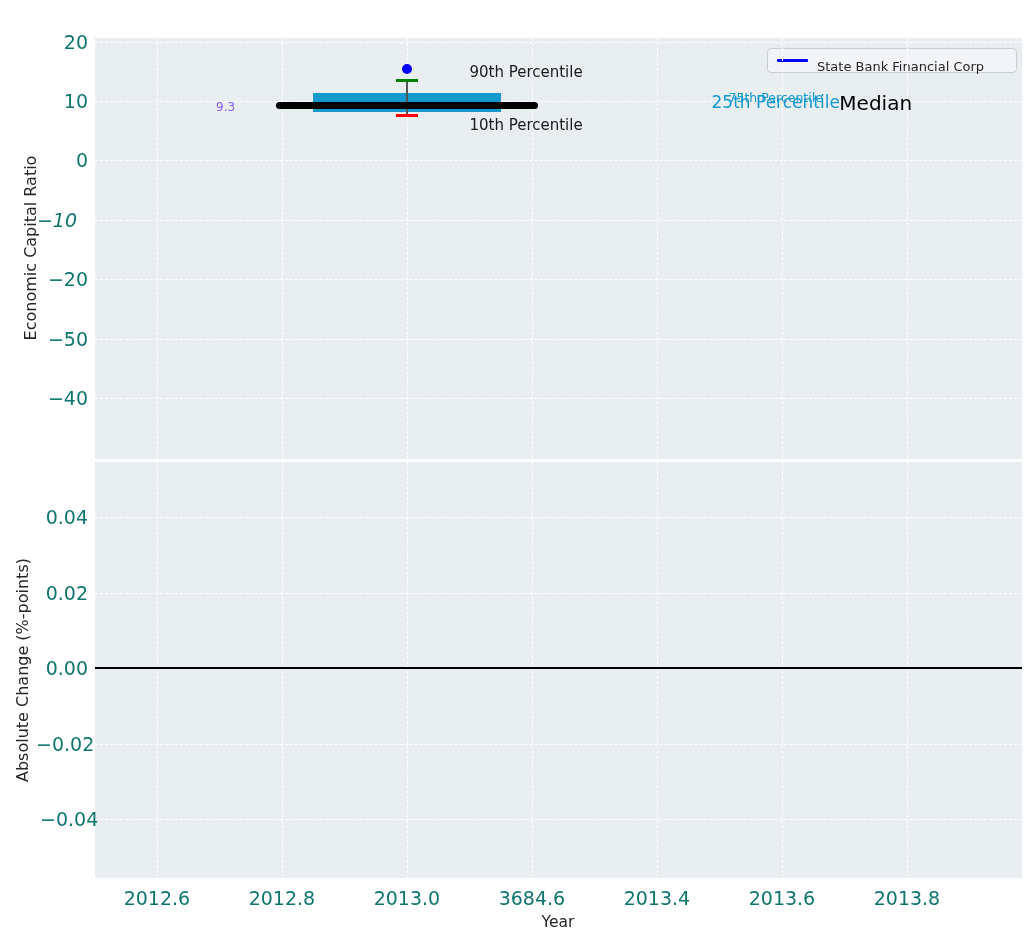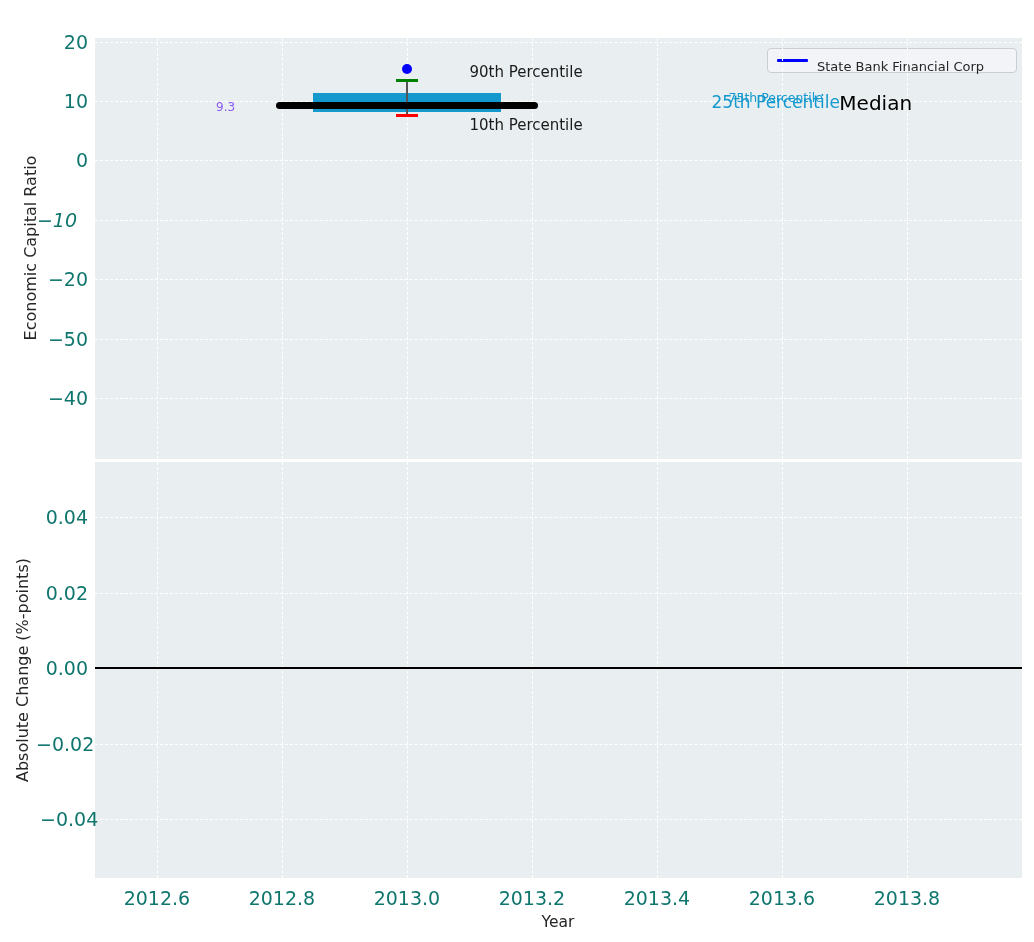--- a/index.html
+++ b/index.html
@@ -107,21 +107,21 @@
     <div class="ann" style="left: 775.717px; top: 96.8686px; font-size: 12.5px; color: rgb(20, 153, 206); transform: translate(-50%, -50%);">75th Percentile</div>
     <div class="ann" style="left: 775.717px; top: 101.626px; font-size: 17px; color: rgb(20, 153, 206); transform: translate(-50%, -50%);">25th Percentile</div>
     <div class="ann" style="left: 875.73px; top: 103.41px; font-size: 20px; color: rgb(0, 0, 0); transform: translate(-50%, -50%);">Median</div>
     <div class="gridline v" style="left: 156.883px; top: 462px; height: 416px;"></div>
     <div class="tick xtick" style="left: 121.883px; top: 890px;">2012.6</div>
     <div class="gridline v" style="left: 281.9px; top: 462px; height: 416px;"></div>
     <div class="tick xtick" style="left: 246.9px; top: 890px;">2012.8</div>
     <div class="gridline v" style="left: 406.917px; top: 462px; height: 416px;"></div>
     <div class="tick xtick" style="left: 371.917px; top: 890px;">2013.0</div>
     <div class="gridline v" style="left: 531.934px; top: 462px; height: 416px;"></div>
-    <div class="tick xtick" style="left: 496.934px; top: 890px;">2013.2</div>
+    <div class="tick xtick" style="left: 496.934px; top: 890px;">3684.6</div>
     <div class="gridline v" style="left: 656.951px; top: 462px; height: 416px;"></div>
     <div class="tick xtick" style="left: 621.951px; top: 890px;">2013.4</div>
     <div class="gridline v" style="left: 781.968px; top: 462px; height: 416px;"></div>
     <div class="tick xtick" style="left: 746.968px; top: 890px;">2013.6</div>
     <div class="gridline v" style="left: 906.984px; top: 462px; height: 416px;"></div>
     <div class="tick xtick" style="left: 871.984px; top: 890px;">2013.8</div>
     <div class="gridline h" style="left: 95px; top: 517.114px; width: 927px;"></div>
     <div class="tick ytick" style="left: 40px; top: 509.114px;">0.04</div>
     <div class="gridline h" style="left: 95px; top: 592.613px; width: 927px;"></div>
     <div class="tick ytick" style="left: 40px; top: 584.613px;">0.02</div>

